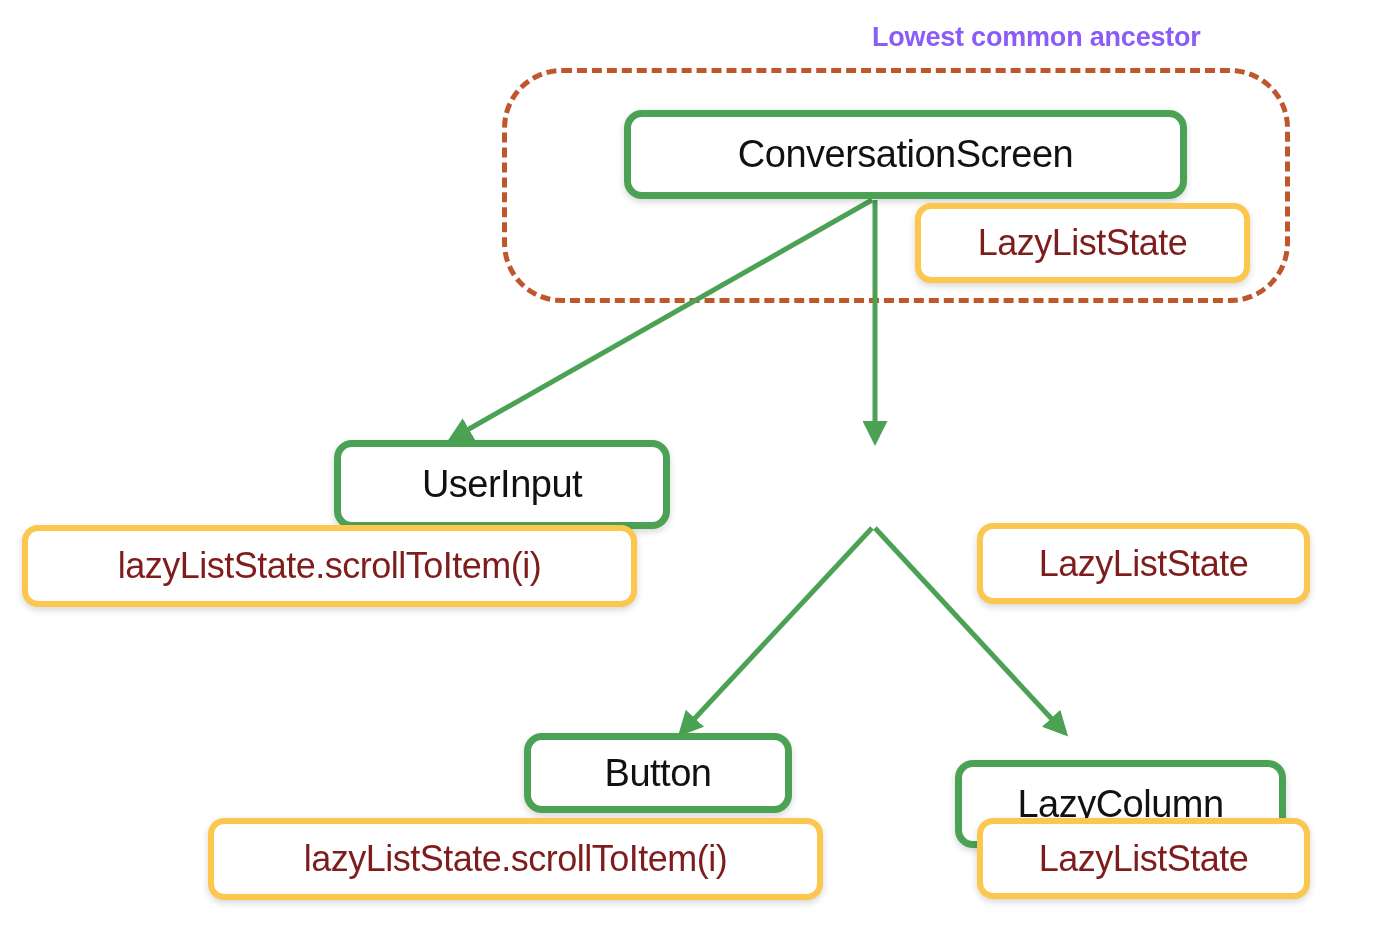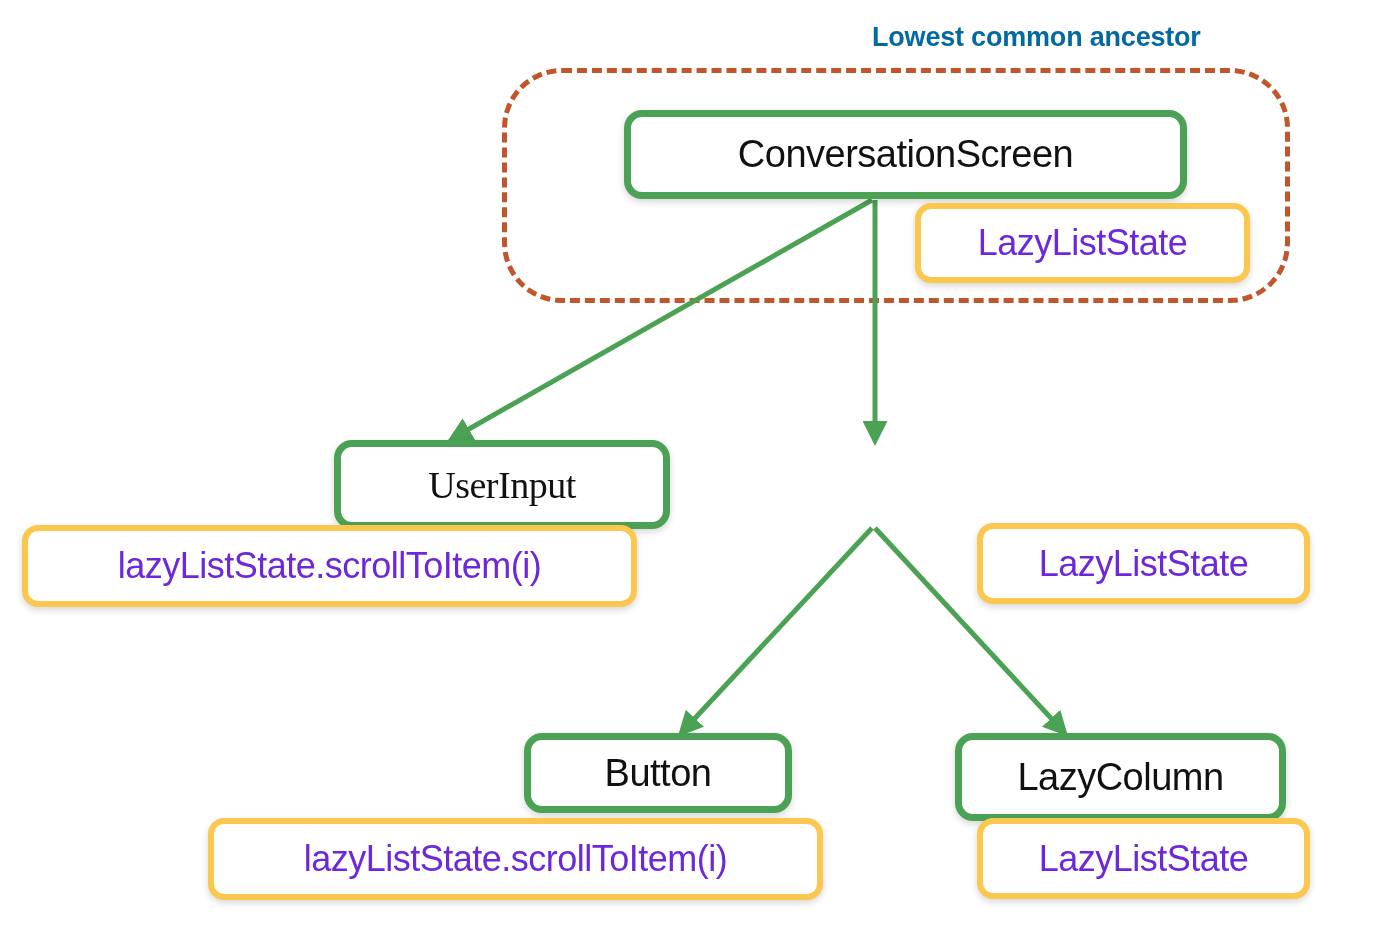--- a/index.html
+++ b/index.html
@@ -38,21 +38,21 @@
     border-radius: 60px;
     box-sizing: border-box;
     z-index: 0;
   }
   .lca-caption {
     position: absolute;
     left: 872px;
     top: 22px;
     font-size: 27px;
     font-weight: bold;
-    color: #0369a1;
+    color: #8b5cf6;
     letter-spacing: -0.2px;
     white-space: nowrap;
     z-index: 4;
   }
 
   
   .node {
     position: absolute;
     box-sizing: border-box;
     background: #ffffff;
@@ -73,42 +73,42 @@
   
   .badge {
     position: absolute;
     box-sizing: border-box;
     background: #ffffff;
     border: 6px solid #fbc74e;
     border-radius: 16px;
     display: flex;
     align-items: center;
     justify-content: center;
-    color: #6d28d9;
+    color: #7f1d1d;
     font-size: 36px;
     letter-spacing: -0.5px;
     white-space: nowrap;
     box-shadow: 0 3px 7px rgba(0,0,0,0.16);
     z-index: 3;
   }
 
   
   #node-conversation-screen { left: 592px;  top: 110px; width: 563px; height: 89px; }
   #badge-conversation-state { left: 915px;  top: 203px; width: 335px; height: 80px; }
 
-  #node-user-input         { left: 302px;  top: 440px; width: 336px; height: 89px; font-family: Liberation Serif, serif; }
+  #node-user-input         { left: 302px;  top: 440px; width: 336px; height: 89px; }
   #badge-user-input-state  { left: 22px;   top: 525px; width: 615px; height: 82px; }
 
   #node-messages-list      { left: 697px;  top: 440px; width: 336px; height: 89px; }
   #badge-messages-state    { left: 977px;  top: 523px; width: 333px; height: 81px; }
 
   #node-button             { left: 492px;  top: 733px; width: 268px; height: 80px; }
   #badge-button-state      { left: 208px;  top: 818px; width: 615px; height: 82px; }
 
-  #node-lazy-column        { left: 923px;  top: 733px; width: 331px; height: 88px; }
+  #node-lazy-column        { left: 923px;  top: 760px; width: 331px; height: 88px; }
   #badge-lazy-column-state { left: 977px;  top: 818px; width: 333px; height: 81px; }
 </style>
 </head>
 <body>
 
 <div id="canvas">
 
   <div class="lca-region"></div>
   <div class="lca-caption">Lowest common ancestor</div>
 

